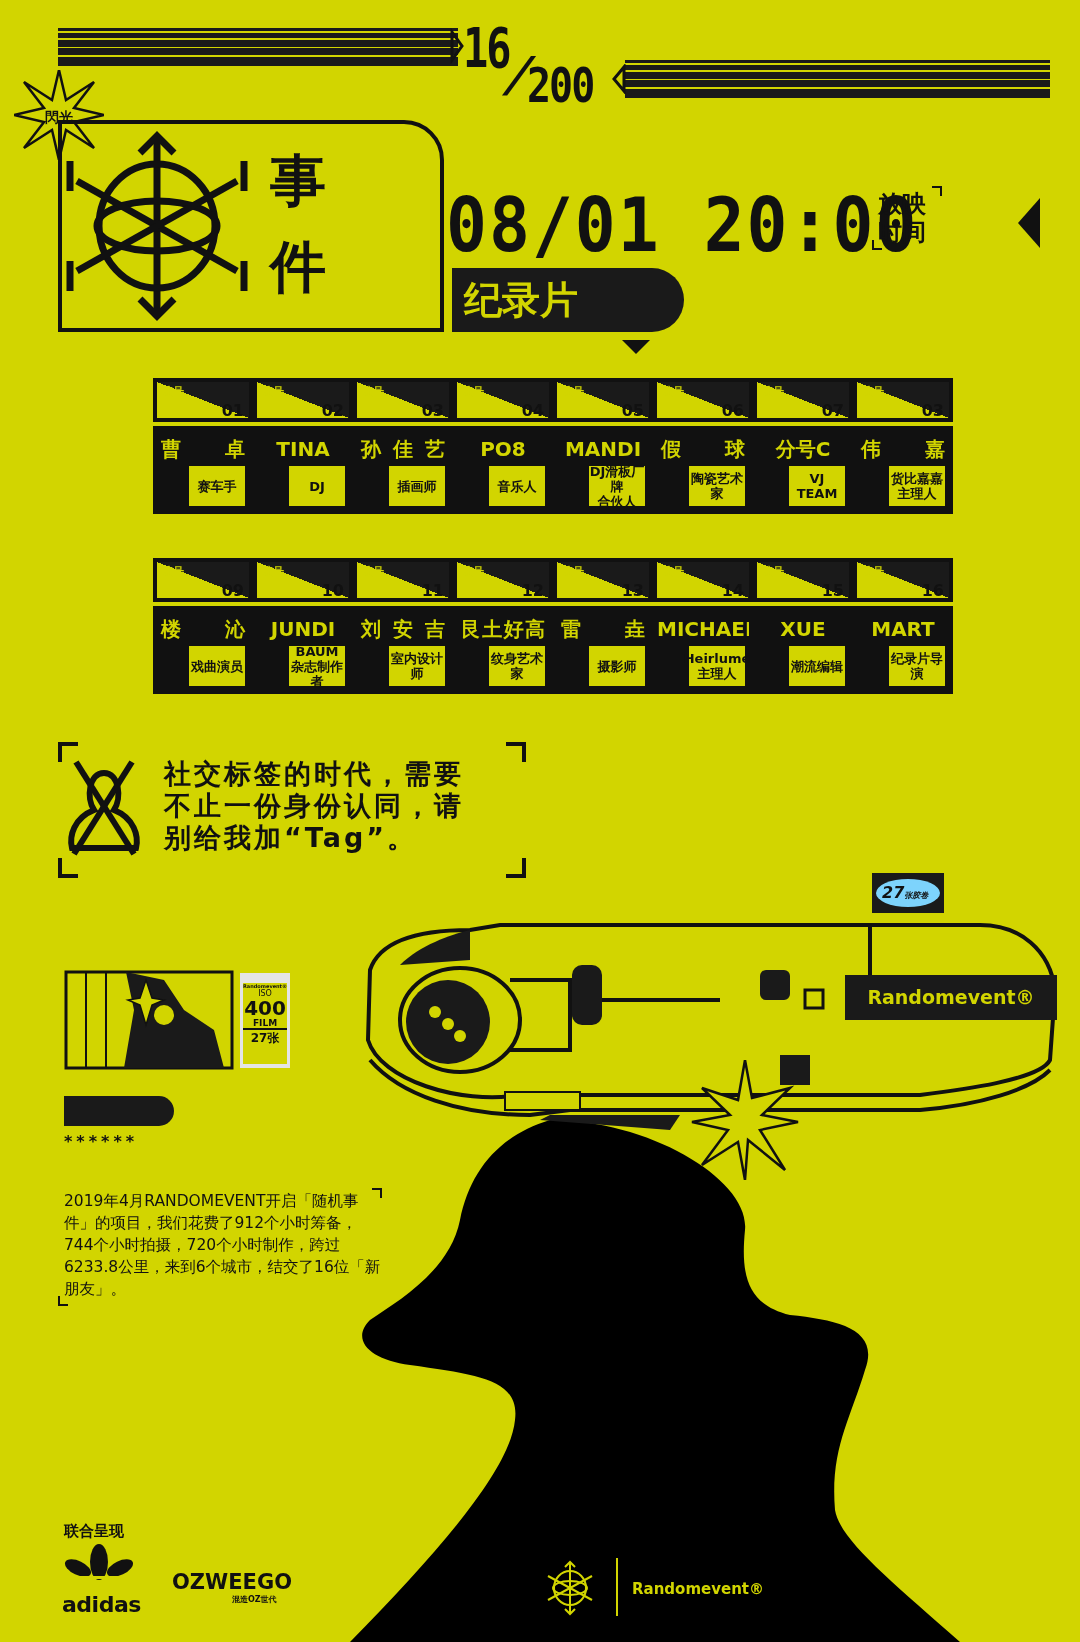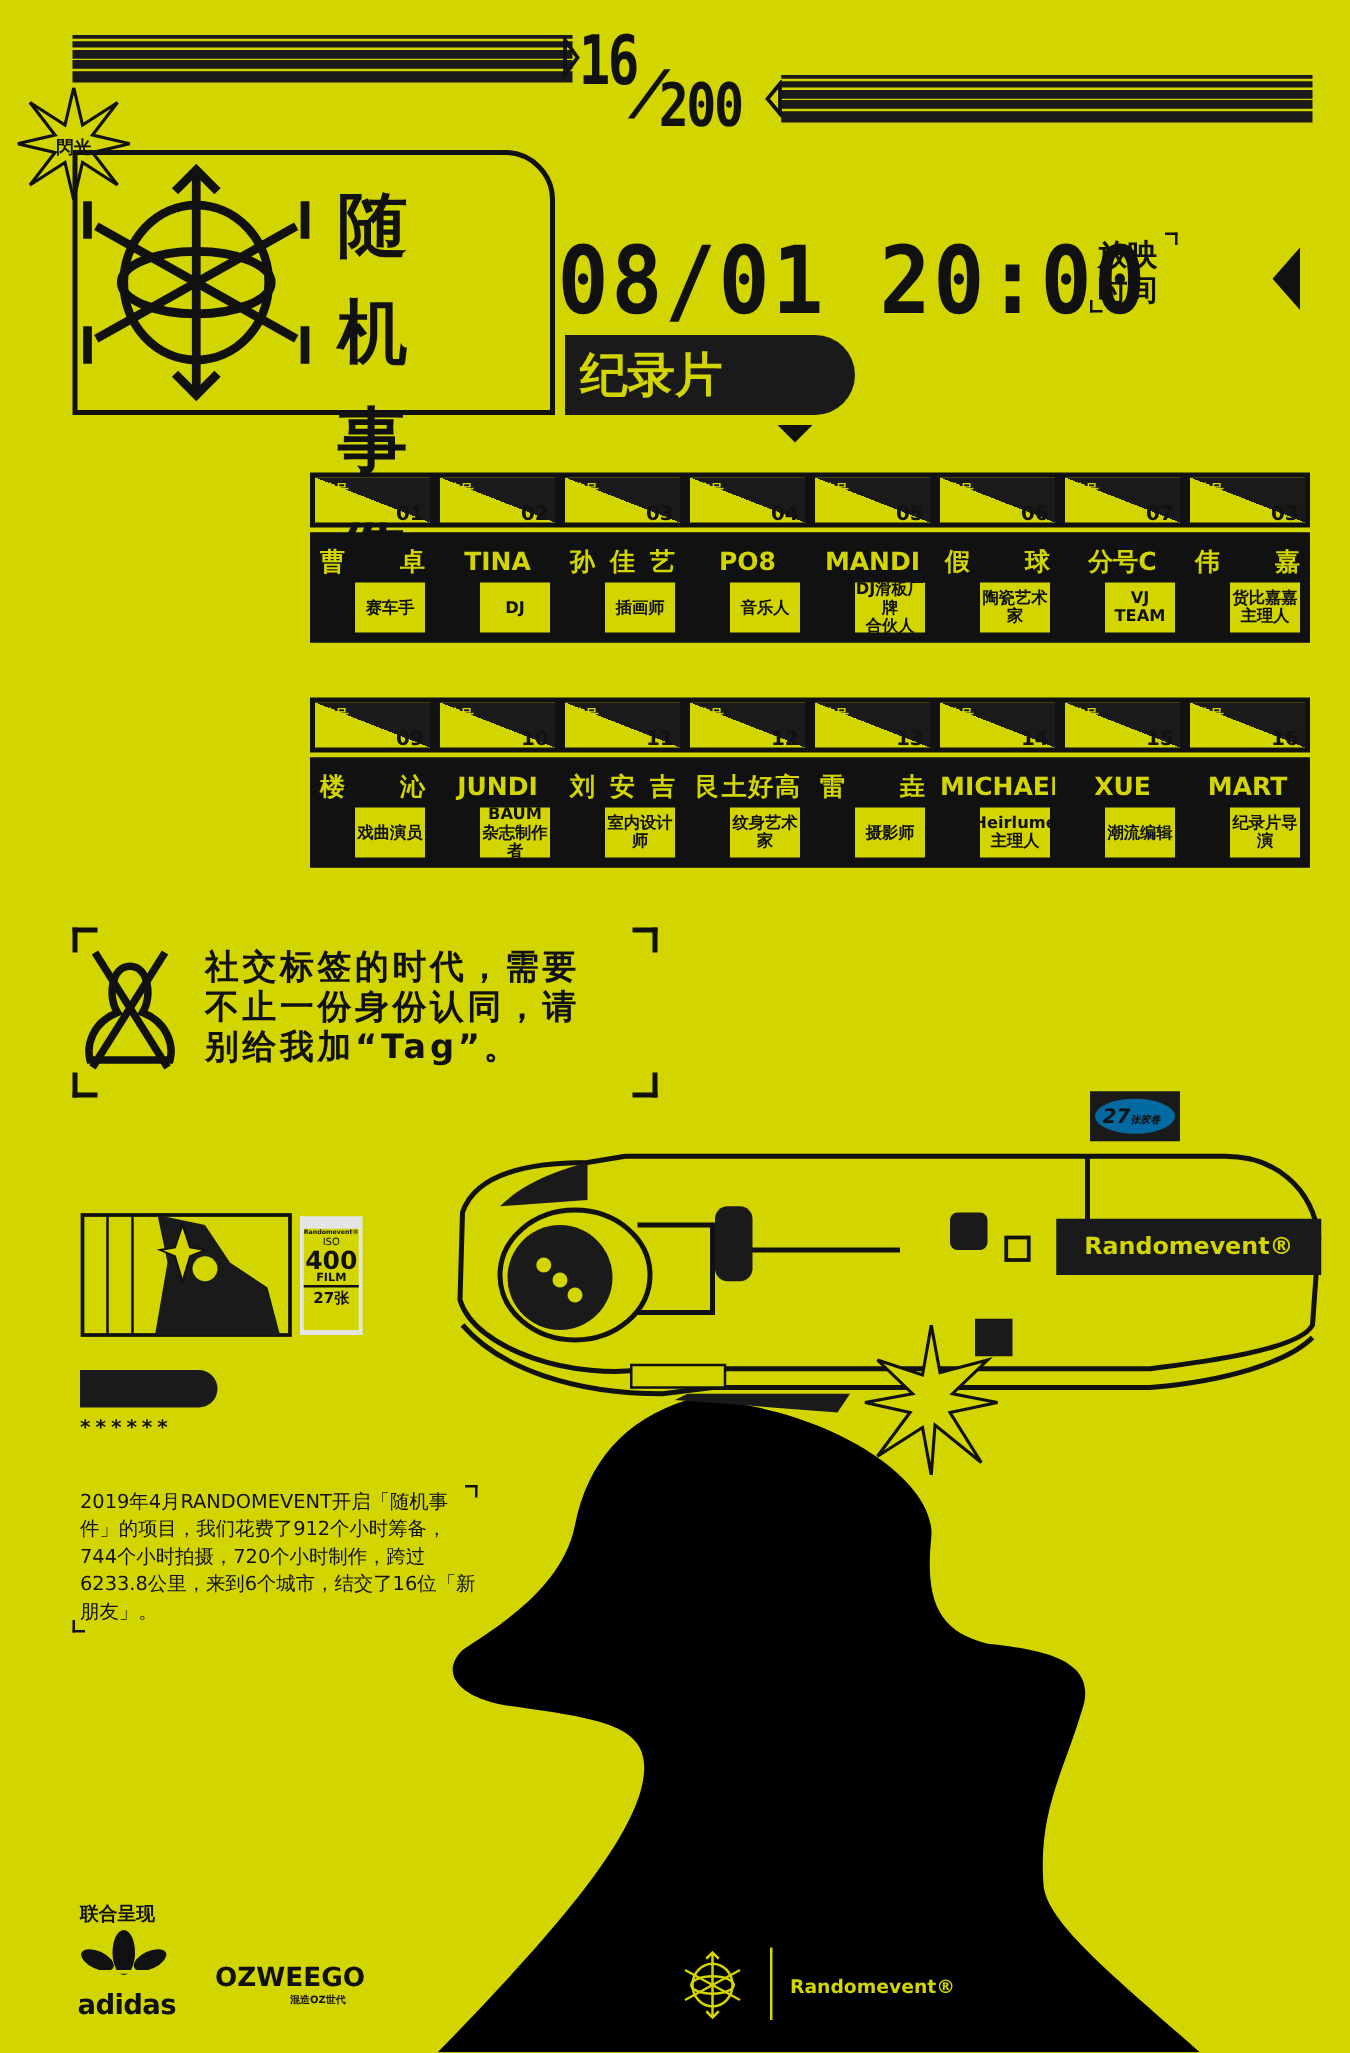--- a/index.html
+++ b/index.html
@@ -51,21 +51,21 @@
   .pointer-down {
     position: absolute; left: 622px; top: 340px; width: 0; height: 0;
     border-left: 14px solid transparent; border-right: 14px solid transparent; border-top: 14px solid #111;
   }
   .play-left {
     position: absolute; left: 1018px; top: 198px; width: 0; height: 0;
     border-top: 25px solid transparent; border-bottom: 25px solid transparent; border-right: 22px solid #111;
   }
 
   
-  .cards { position: absolute; left: 58px; width: 990px; display: flex; justify-content: flex-end; }
+  .cards { position: absolute; left: 58px; width: 990px; display: flex; justify-content: center; }
   .card { width: 100px; }
   .card-top {
     height: 44px; border: 4px solid #111; position: relative; overflow: hidden;
     background: linear-gradient(to top right, #d2d500 50%, #1a1a1a 50%);
   }
   .card-top .lbl { position: absolute; left: 5px; top: 2px; font-size: 11px; font-weight: bold; color: #d2d500; }
   .card-top .num { position: absolute; right: 5px; bottom: -2px; font-size: 16px; font-weight: bold; color: #111; }
   .card-body {
     margin-top: 4px; height: 88px; background: #111; border: 4px solid #111; position: relative;
   }
@@ -84,21 +84,21 @@
   .quote-text {
     position: absolute; left: 164px; top: 758px; font-size: 27px; font-weight: bold; line-height: 32px;
     letter-spacing: 3px; width: 350px; color: #111;
   }
 
   
   .film-tag {
     position: absolute; left: 872px; top: 873px; width: 72px; height: 40px; background: #1a1a1a;
   }
   .film-tag .oval {
-    position: absolute; left: 4px; top: 6px; width: 64px; height: 28px; border-radius: 50%; background: #0369a1;
+    position: absolute; left: 4px; top: 6px; width: 64px; height: 28px; border-radius: 50%; background: #7dd3fc;
     font-weight: bold; font-size: 16px; font-style: italic; line-height: 28px; padding-left: 6px; color: #111;
   }
   .film-tag .oval small { font-size: 8px; }
 
   .brand-camera {
     position: absolute; left: 845px; top: 975px; width: 212px; height: 45px; background: #1a1a1a;
     color: #d2d500; font-weight: bold; font-size: 19px; line-height: 45px; text-align: center;
   }
 
   
@@ -172,21 +172,20 @@
     <ellipse cx="95" cy="100" rx="60" ry="25"></ellipse>
     <line x1="15" y1="55" x2="175" y2="145"></line>
     <line x1="175" y1="55" x2="15" y2="145"></line>
     <polyline points="8,35 8,65"></polyline>
     <polyline points="182,35 182,65"></polyline>
     <polyline points="8,135 8,165"></polyline>
     <polyline points="182,135 182,165"></polyline>
   </g>
 </svg>
 <div class="title-text">
-  <div>随 机</div>
   <div>事 件</div>
 </div>
 
 <div class="datetime">08/01 20:00</div>
 <div class="bracket" style="left:932px;top:186px;border-top-width:2px;border-right-width:2px;"></div>
 <div class="bracket" style="left:872px;top:240px;border-bottom-width:2px;border-left-width:2px;"></div>
 <div class="showtime-label">
   <div>放映</div>
   <div>时间</div>
 </div>

